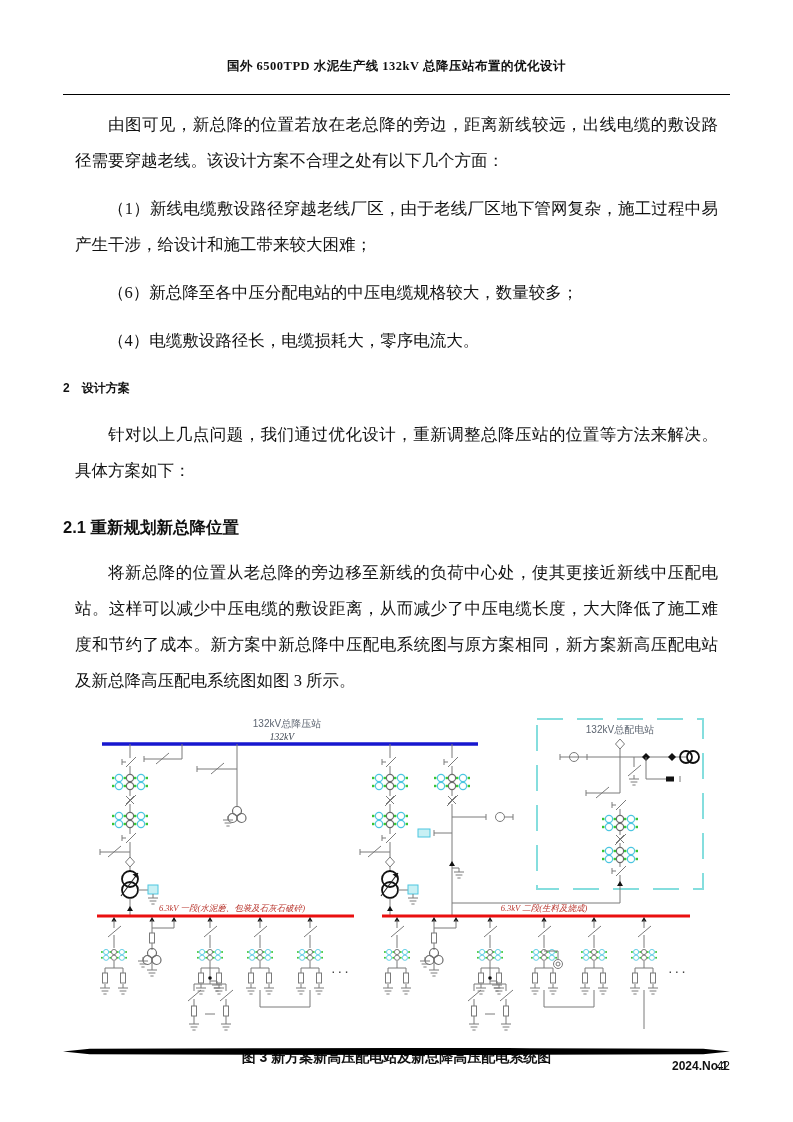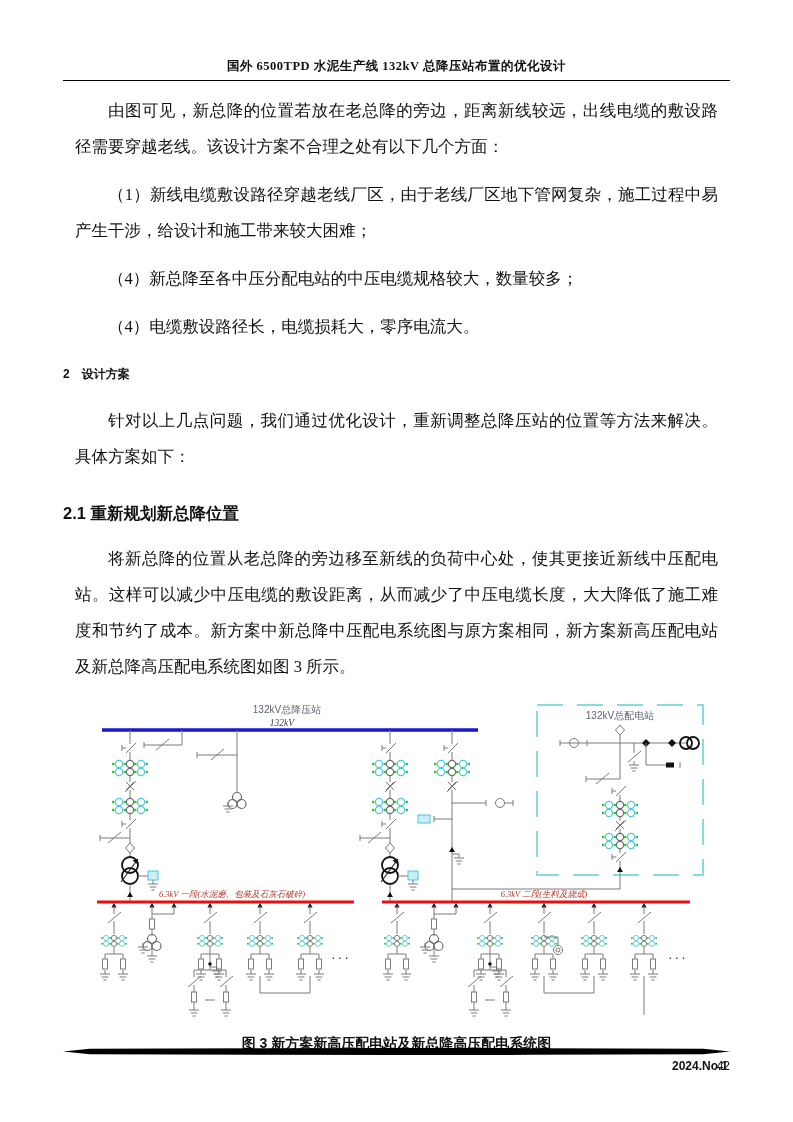--- a/index.html
+++ b/index.html
@@ -1,19 +1,19 @@
 <!DOCTYPE html>
 <html><head>
 <meta charset="utf-8">
 <style>
   html,body{margin:0;padding:0;background:#ffffff;}
   .page{position:relative;width:793px;height:1122px;background:#fff;overflow:hidden;
         font-family:"Liberation Serif","DejaVu Serif",serif;color:#111;}
   .runhead{margin:58px 63px 0 63px;text-align:center;font-size:12.5px;font-weight:bold;
-           letter-spacing:.5px;padding-bottom:5px;border-bottom:1.6px solid #000;}
+           letter-spacing:.5px;padding-bottom:19px;border-bottom:1.6px solid #000;}
   .bodytext{margin:8px 63px 0 63px;font-size:16.5px;line-height:36px;text-align:justify;}
   .bodytext p{margin:12px;text-indent:2em;}
   h2.sec{margin:10px 63px 0 63px;font-family:"Liberation Sans","DejaVu Sans",sans-serif;
          font-size:12px;font-weight:bold;line-height:34px;}
   h3.sec{margin:22px 63px 0 63px;font-family:"Liberation Sans","DejaVu Sans",sans-serif;
          font-size:16.5px;font-weight:bold;line-height:32px;}
   .figwrap{margin-top:10px;text-align:center;}
   .figcaption{margin-top:2px;text-align:center;font-family:"Liberation Sans","DejaVu Sans",sans-serif;
               font-size:14px;font-weight:bold;}
   .footer{position:absolute;left:63px;right:63px;top:1048px;}
@@ -43,21 +43,21 @@
 </head>
 <body>
 
 <div class="page">
 
   <div class="runhead">国外 6500TPD 水泥生产线 132kV 总降压站布置的优化设计</div>
 
   <div class="bodytext">
     <p>由图可见，新总降的位置若放在老总降的旁边，距离新线较远，出线电缆的敷设路径需要穿越老线。该设计方案不合理之处有以下几个方面：</p>
     <p>（1）新线电缆敷设路径穿越老线厂区，由于老线厂区地下管网复杂，施工过程中易产生干涉，给设计和施工带来较大困难；</p>
-    <p>（4）新总降至各中压分配电站的中压电缆规格较大，数量较多；</p>
+    <p>（6）新总降至各中压分配电站的中压电缆规格较大，数量较多；</p>
     <p>（4）电缆敷设路径长，电缆损耗大，零序电流大。</p>
   </div>
 
   <h2 class="sec">2　设计方案</h2>
   <div class="bodytext">
     <p>针对以上几点问题，我们通过优化设计，重新调整总降压站的位置等方法来解决。具体方案如下：</p>
   </div>
 
   <h3 class="sec">2.1 重新规划新总降位置</h3>
   <div class="bodytext">

